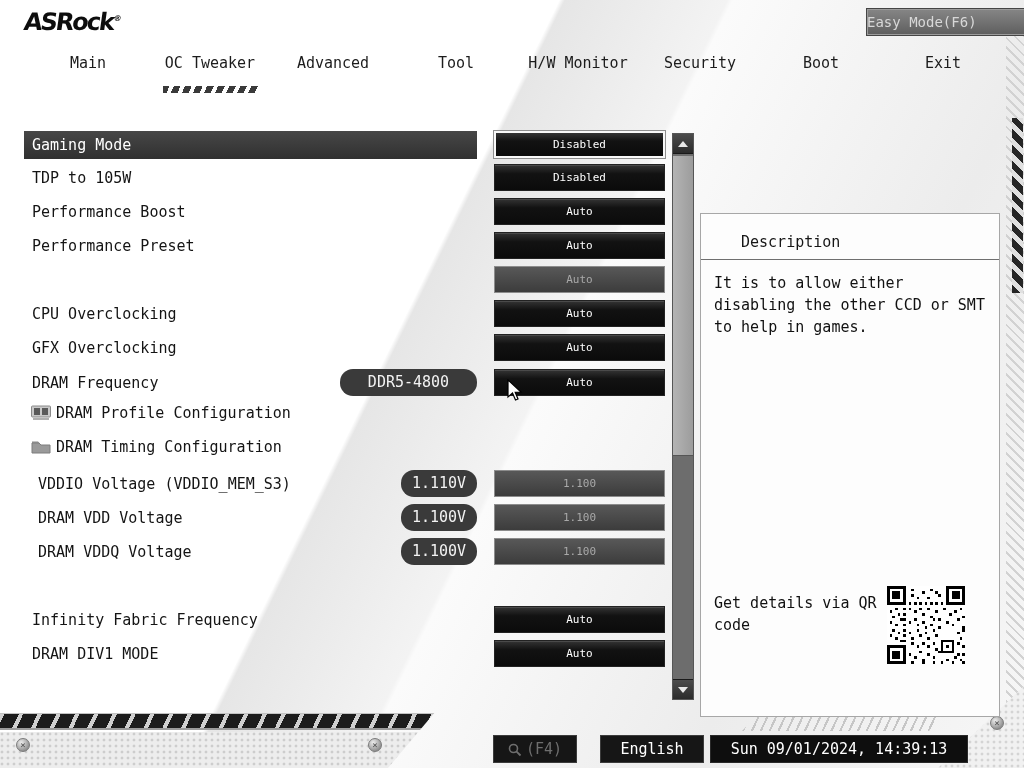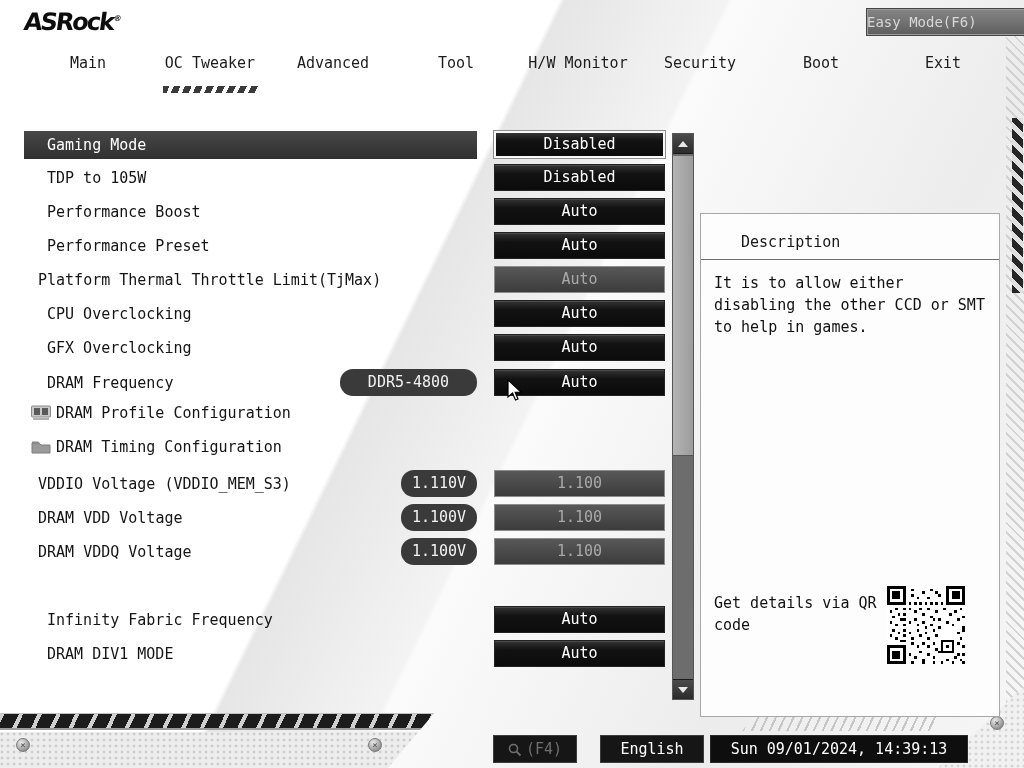--- a/index.html
+++ b/index.html
@@ -40,31 +40,31 @@
 
   
   .tab { position:absolute; top:54px; transform:translateX(-50%); font-size:15px; color:#1c1c1c;
     white-space:nowrap; cursor:pointer; }
   .tab-underline { position:absolute; left:163px; top:86px; width:95px; height:7px;
     background:repeating-linear-gradient(115deg,#3a3a3a 0 6px,transparent 6px 10px); }
 
   
   .row { position:absolute; left:0; width:700px; height:28px; }
   .row-label { position:absolute; left:24px; top:0; height:28px; line-height:28px;
-    font-size:15px; color:#141414; padding-left:23px; white-space:nowrap; }
+    font-size:15px; color:#141414; padding-left:8px; white-space:nowrap; }
   .row-label.bar { width:453px; background:linear-gradient(#474747,#303030); color:#ffffff; }
   .row-label.ind { padding-left:14px; }
   .row-label.with-icon { left:56px; padding-left:0; }
   .row-icon { position:absolute; left:31px; top:6px; width:20px; height:16px; }
   .side-box { position:absolute; top:0; height:27px; line-height:27px; text-align:center;
     background:#3a3a3a; color:#f2f2f2; font-size:15px;border-radius:13px; }
   .side-wide { left:340px; width:137px; }
   .side-small { left:401px; width:76px; }
   .val-btn { position:absolute; left:494px; top:0; width:171px; height:27px; text-align:center;
-    font-size:15px; color:#ffffff; line-height:25px; cursor:pointer;
+    font-size:11px; color:#ffffff; line-height:25px; cursor:pointer;
     background:linear-gradient(#343434,#121212 35%,#0b0b0b); border:1px solid #222222;
     box-shadow:inset 0 1px 0 rgba(255,255,255,0.12); }
   .val-btn.selected { border:2px solid #f8f8f8; line-height:23px; box-shadow:0 0 0 1px #8f8f8f; }
   .val-btn.disabled { background:linear-gradient(#585858,#3c3c3c); color:#a9a9a9;
     border:1px solid #8c8c8c; box-shadow:none; }
 
   
   .scrollbar { position:absolute; left:672px; top:133px; width:22px; height:567px;
     background:#6d6d6d; border:1px solid #565656; }
   .sb-btn { position:absolute; left:0; width:20px; height:20px;
@@ -139,21 +139,20 @@
   </div>
   <div class="row" style="top:198px;">
     <div class="row-label">Performance Boost</div>
     <div class="val-btn">Auto</div>
   </div>
   <div class="row" style="top:232px;">
     <div class="row-label">Performance Preset</div>
     <div class="val-btn">Auto</div>
   </div>
   <div class="row" style="top:266px;">
-    <div class="row-label ind">Platform Thermal Throttle Limit(TjMax)</div>
     <div class="val-btn disabled">Auto</div>
   </div>
   <div class="row" style="top:300px;">
     <div class="row-label">CPU Overclocking</div>
     <div class="val-btn">Auto</div>
   </div>
   <div class="row" style="top:334px;">
     <div class="row-label">GFX Overclocking</div>
     <div class="val-btn">Auto</div>
   </div>

